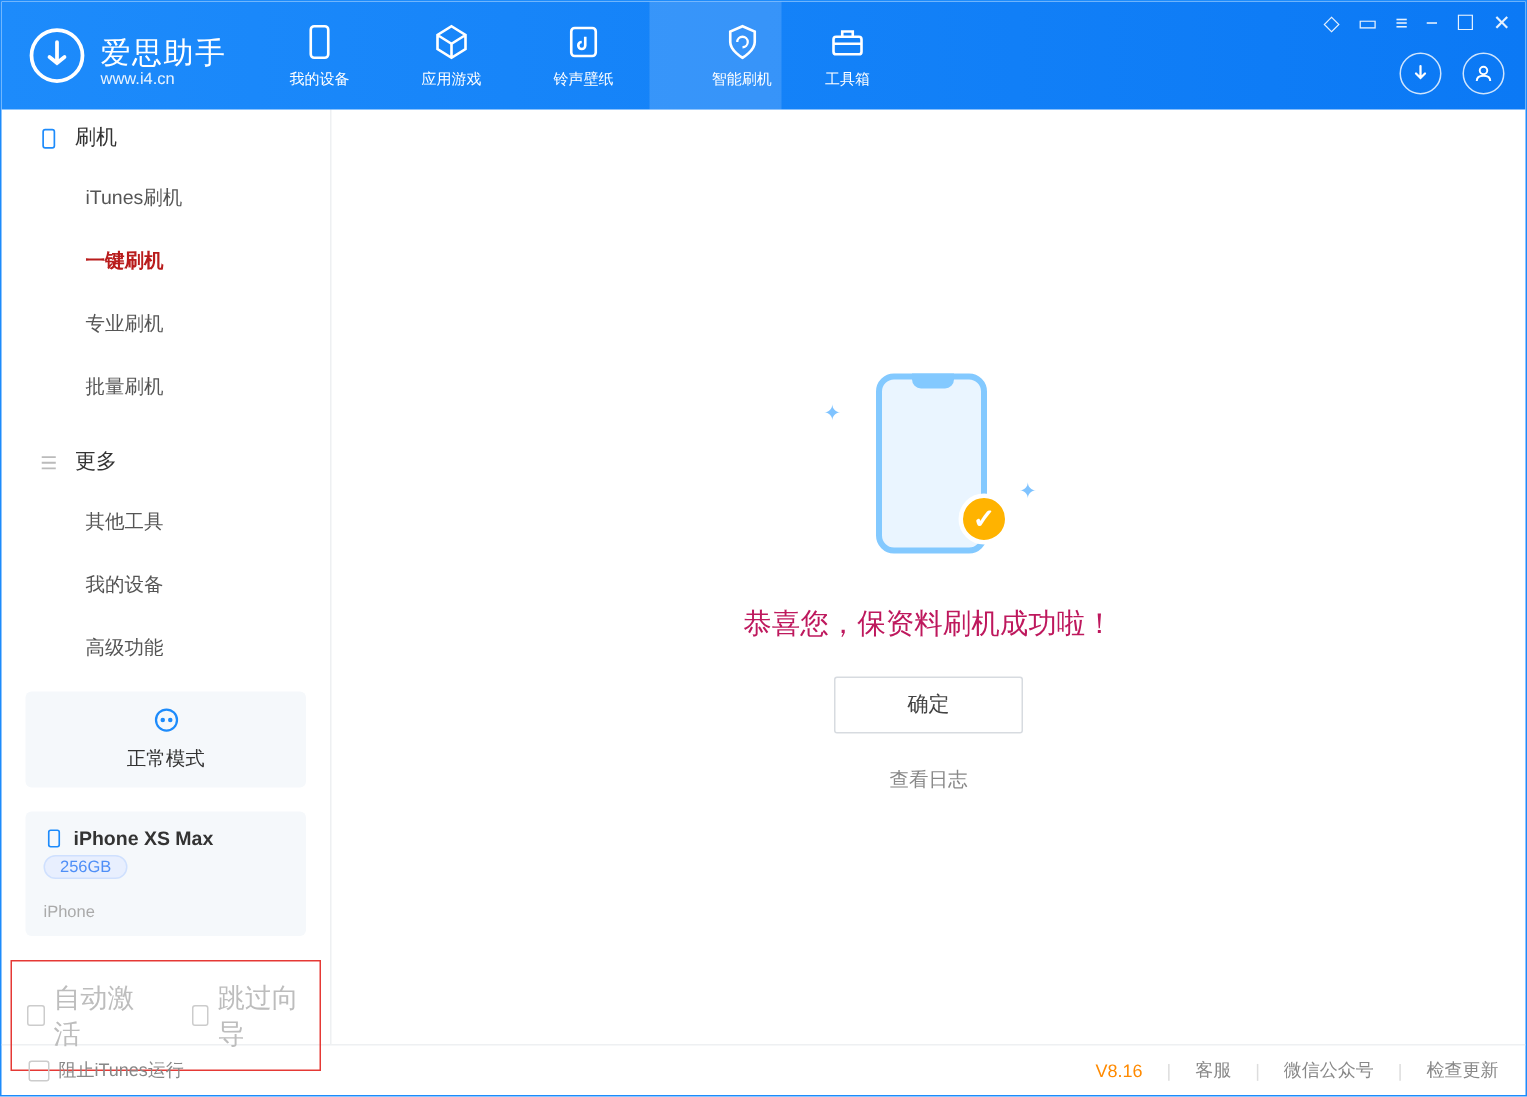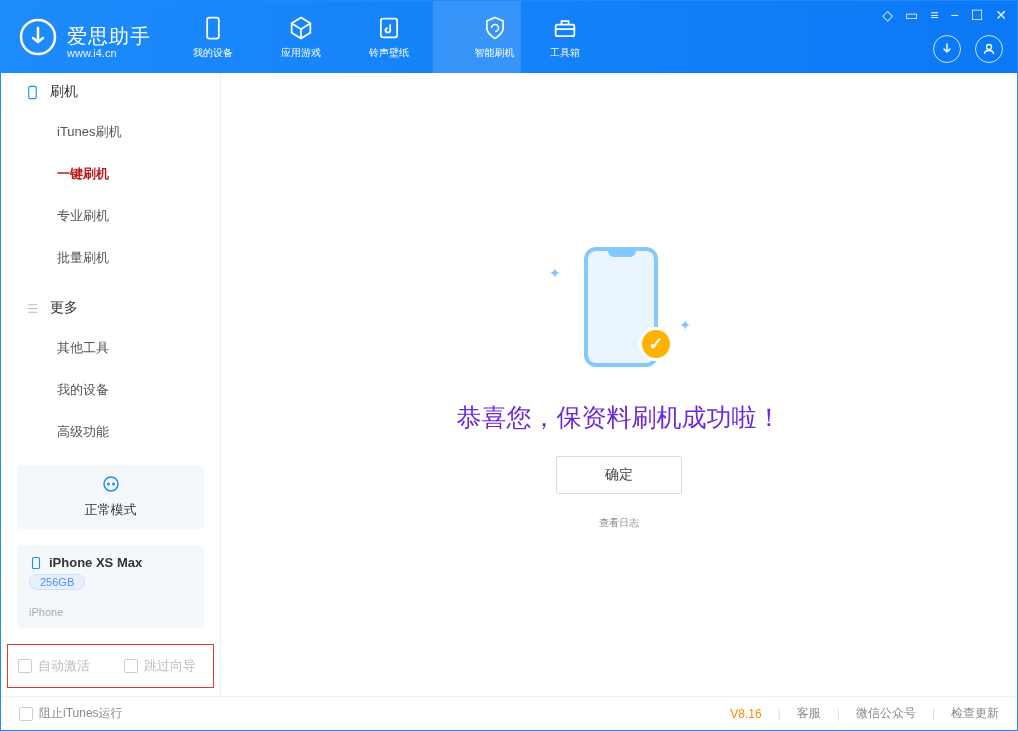--- a/index.html
+++ b/index.html
@@ -115,21 +115,21 @@
   font-size: 11px;
   margin-top: 4px;
 }
 .device-type { font-size: 11px; color: #aaa; margin-top: 16px; }
 .checkbox-row {
   border: 1.5px solid #e53935;
   margin: 8px 6px;
   padding: 12px 10px;
   display: flex;
   gap: 34px;
-  font-size: 13px;
+  font-size: 18px;
   color: #bdbdbd;
 }
 .cb { display: flex; align-items: center; gap: 6px; cursor: pointer; }
 .cb-box { width: 14px; height: 14px; border: 1px solid #ccc; border-radius: 2px; }
 .main-panel {
   flex: 1;
   display: flex;
   flex-direction: column;
   align-items: center;
   justify-content: center;
@@ -151,31 +151,31 @@
 .check-badge {
   position: absolute; right: 36px; bottom: 18px;
   width: 34px; height: 34px; border-radius: 50%;
   background: #ffb300; border: 3px solid #fff;
   display: flex; align-items: center; justify-content: center;
   color: #fff; font-size: 18px; font-weight: bold;
 }
 .spark { position: absolute; color: #7fc3ff; font-size: 14px; }
 .spark.s1 { left: 20px; top: 26px; }
 .spark.s2 { right: 18px; top: 78px; }
-.success-msg { font-size: 25px; color: #6d28d9; font-weight: 500; }
+.success-msg { font-size: 19px; color: #be185d; font-weight: 500; }
 .ok-btn {
   border: 1px solid #d7dbe0;
   background: #fff;
   padding: 9px 48px;
   font-size: 14px;
   color: #444;
   border-radius: 2px;
   cursor: pointer;
 }
-.view-log { font-size: 10px; color: #888; cursor: pointer; }
+.view-log { font-size: 13px; color: #888; cursor: pointer; }
 .statusbar {
   height: 34px;
   border-top: 1px solid #eef0f2;
   display: flex;
   align-items: center;
   padding: 0 18px;
   font-size: 12px;
   color: #888;
 }
 .statusbar .sb-left { display: flex; align-items: center; gap: 6px; }

